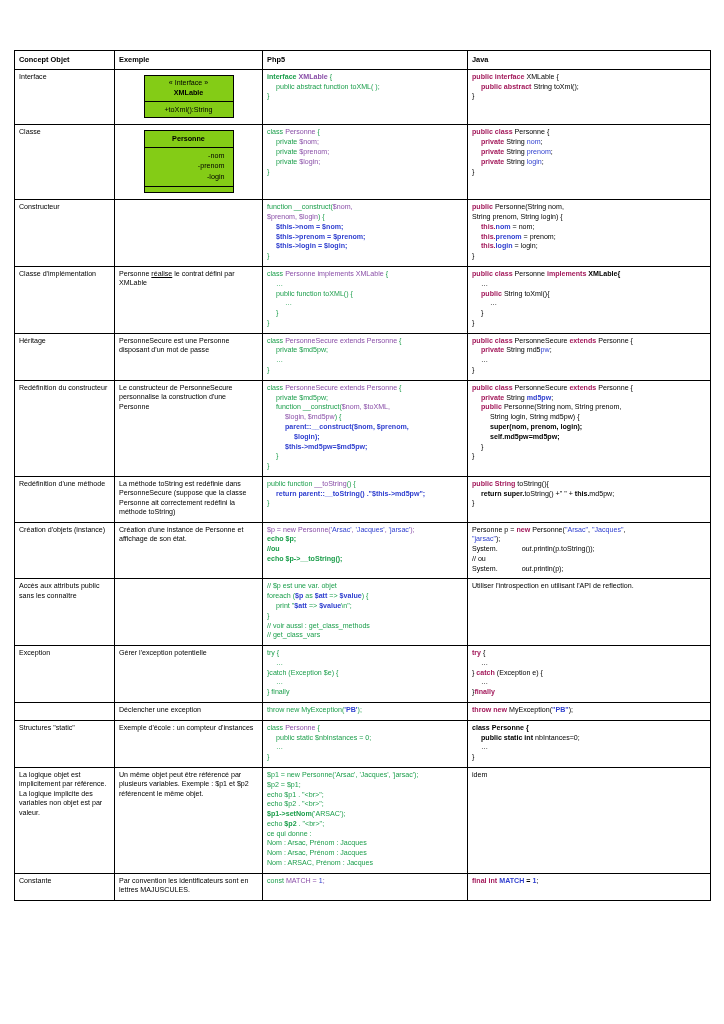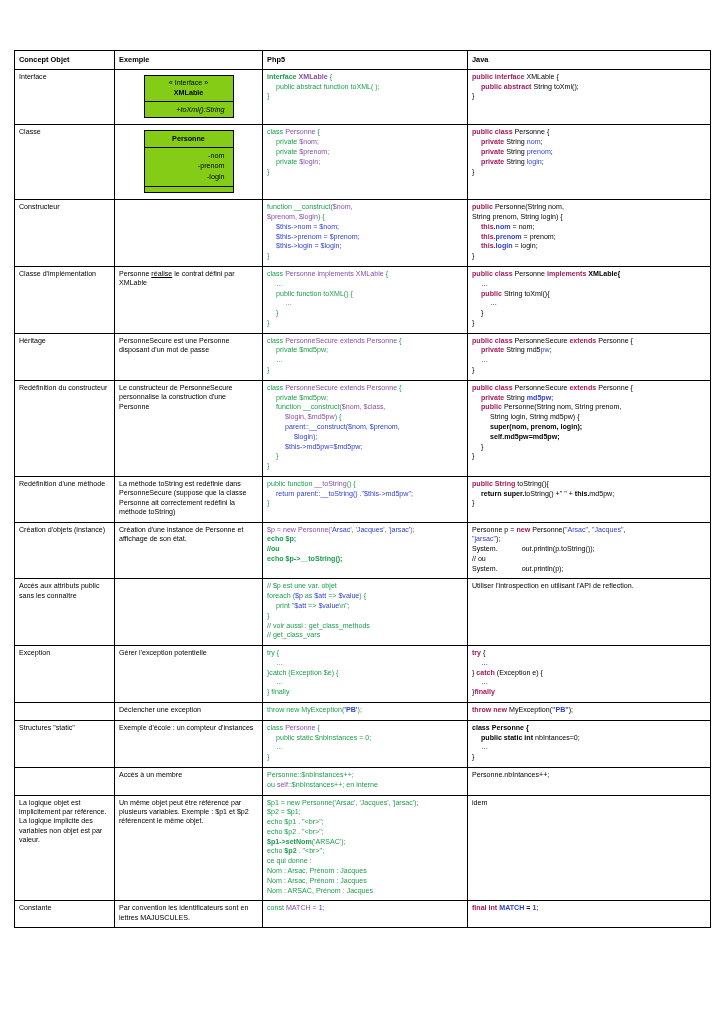--- a/index.html
+++ b/index.html
@@ -61,21 +61,21 @@
   }
   .code .ln { display: block; }
   .i1 { padding-left: 9px; }
   .i2 { padding-left: 18px; }
   .i3 { padding-left: 27px; }
 
   
   .php-kw   { color: #1b9e4b; }          
   .php-cls  { color: #8a4fa8; }          
   .php-body { color: #1b9e4b; }          
-  .php-var  { color: #2f3fcf; font-weight: normal; }  
+  .php-var  { color: #2f3fcf; font-weight: bold; }  
   .php-blue { color: #2f3fcf; }
   .php-bold { font-weight: bold; }
   .php-cmt  { color: #1b9e4b; }
 
   
   .j-kw   { color: #a31a5b; font-weight: bold; }   
   .j-txt  { color: #000000; }
   .j-id   { color: #2f3fcf; }
   .j-idb  { color: #2f3fcf; font-weight: bold; }
   .j-str  { color: #2f3fcf; }
@@ -103,23 +103,22 @@
     border-top: 1.6px solid #000;
   }
   .uml .stereo { font-size: 7.1px; }
   .uml .nm { font-weight: bold; }
   .uml .attrs {
     text-align: right;
     padding: 3px 8px 4px 8px;
     line-height: 1.45;
   }
   .uml .ops {
-    text-align: right;
+    text-align: center;
     padding: 3px 8px;
-    font-style: italic;
   }
   .uml .empty { height: 5px; padding: 0; }
 </style>
 </head>
 <body>
 
 <div id="sheet">
 
 <table class="cmp">
   <colgroup>
@@ -258,21 +257,21 @@
       <span class="ln"><span class="j-txt">}</span></span>
     </td>
   </tr>
 
   <tr>
     <td class="concept">Redéfinition du constructeur</td>
     <td class="exemple">Le constructeur de PersonneSecure personnalise la construction d'une Personne</td>
     <td class="code">
       <span class="ln"><span class="php-kw">class </span><span class="php-cls">PersonneSecure extends Personne</span><span class="php-kw"> {</span></span>
       <span class="ln i1"><span class="php-body">private $md5pw;</span></span>
-      <span class="ln i1"><span class="php-body">function __construct(</span><span class="php-cls">$nom, $class,</span></span>
+      <span class="ln i1"><span class="php-body">function __construct(</span><span class="php-cls">$nom, $toXML,</span></span>
       <span class="ln i2"><span class="php-cls">$login, $md5pw</span><span class="php-body">) {</span></span>
       <span class="ln i2"><span class="php-var">parent::__construct($nom, $prenom,</span></span>
       <span class="ln i3"><span class="php-var">$login);</span></span>
       <span class="ln i2"><span class="php-var">$this-&gt;md5pw=$md5pw;</span></span>
       <span class="ln i1"><span class="php-body">}</span></span>
       <span class="ln"><span class="php-kw">}</span></span>
     </td>
     <td class="code">
       <span class="ln"><span class="j-kw">public class</span> <span class="j-txt">PersonneSecure </span><span class="j-kw">extends</span> <span class="j-txt">Personne {</span></span>
       <span class="ln i1"><span class="j-kw">private</span> <span class="j-txt">String </span><span class="j-idb">md5pw</span><span class="j-txt">;</span></span>
@@ -374,31 +373,20 @@
       <span class="ln"><span class="php-kw">}</span></span>
     </td>
     <td class="code">
       <span class="ln"><span class="j-bold">class Personne {</span></span>
       <span class="ln i1"><span class="j-bold">public static int</span> <span class="j-txt">nbIntances=0;</span></span>
       <span class="ln i1"><span class="j-txt">…</span></span>
       <span class="ln"><span class="j-txt">}</span></span>
     </td>
   </tr>
 
-  <tr>
-    <td class="concept"></td>
-    <td class="exemple">Accès à un membre</td>
-    <td class="code">
-      <span class="ln"><span class="php-body">Personne::$nbInstances++;</span></span>
-      <span class="ln"><span class="php-body">ou </span><span class="php-cls">self::</span><span class="php-body">$nbInstances++; en interne</span></span>
-    </td>
-    <td class="code">
-      <span class="ln"><span class="j-txt">Personne.nbIntances++;</span></span>
-    </td>
-  </tr>
 
   <tr>
     <td class="concept">La logique objet est implicitement par référence. La logique implicite des variables non objet est par valeur.</td>
     <td class="exemple">Un même objet peut être référencé par plusieurs variables. Exemple : $p1 et $p2 référencent le même objet.</td>
     <td class="code">
       <span class="ln"><span class="php-body">$p1 = new Personne('Arsac', 'Jacques', 'jarsac');</span></span>
       <span class="ln"><span class="php-body">$p2 = $p1;</span></span>
       <span class="ln"><span class="php-body">echo $p1 . "&lt;br&gt;";</span></span>
       <span class="ln"><span class="php-body">echo $p2 . "&lt;br&gt;";</span></span>
       <span class="ln"><span class="php-body j-bold">$p1-&gt;setNom</span><span class="php-body">('ARSAC');</span></span>

